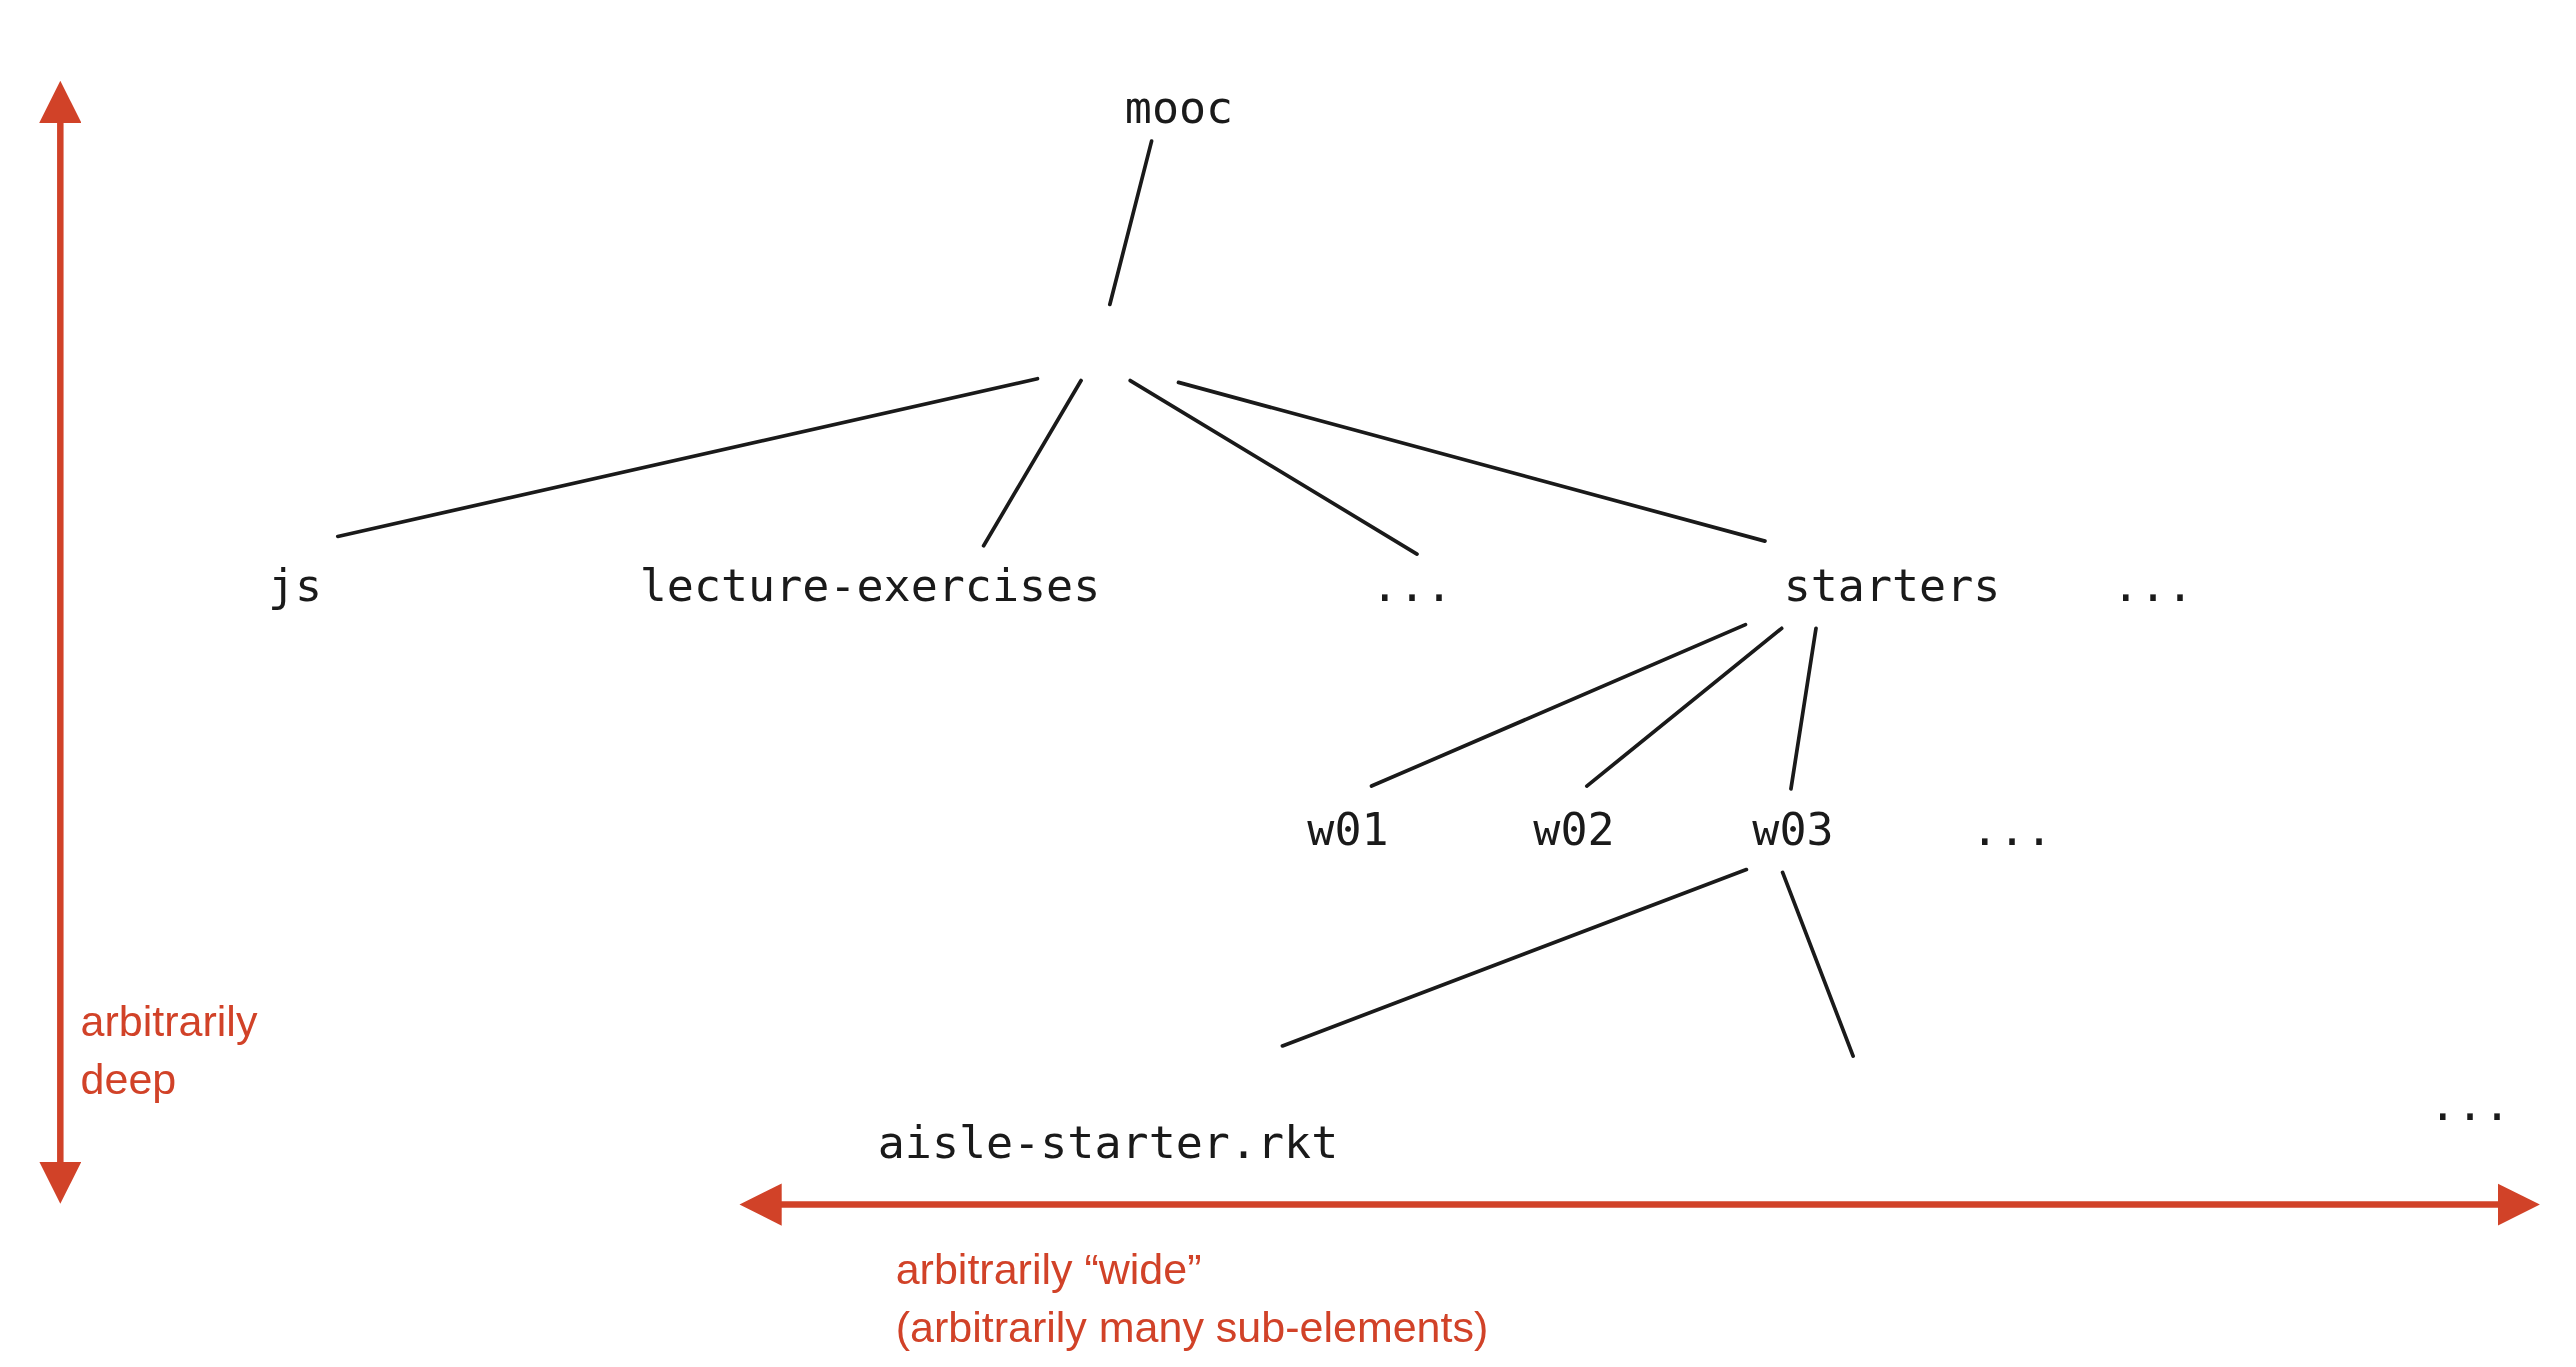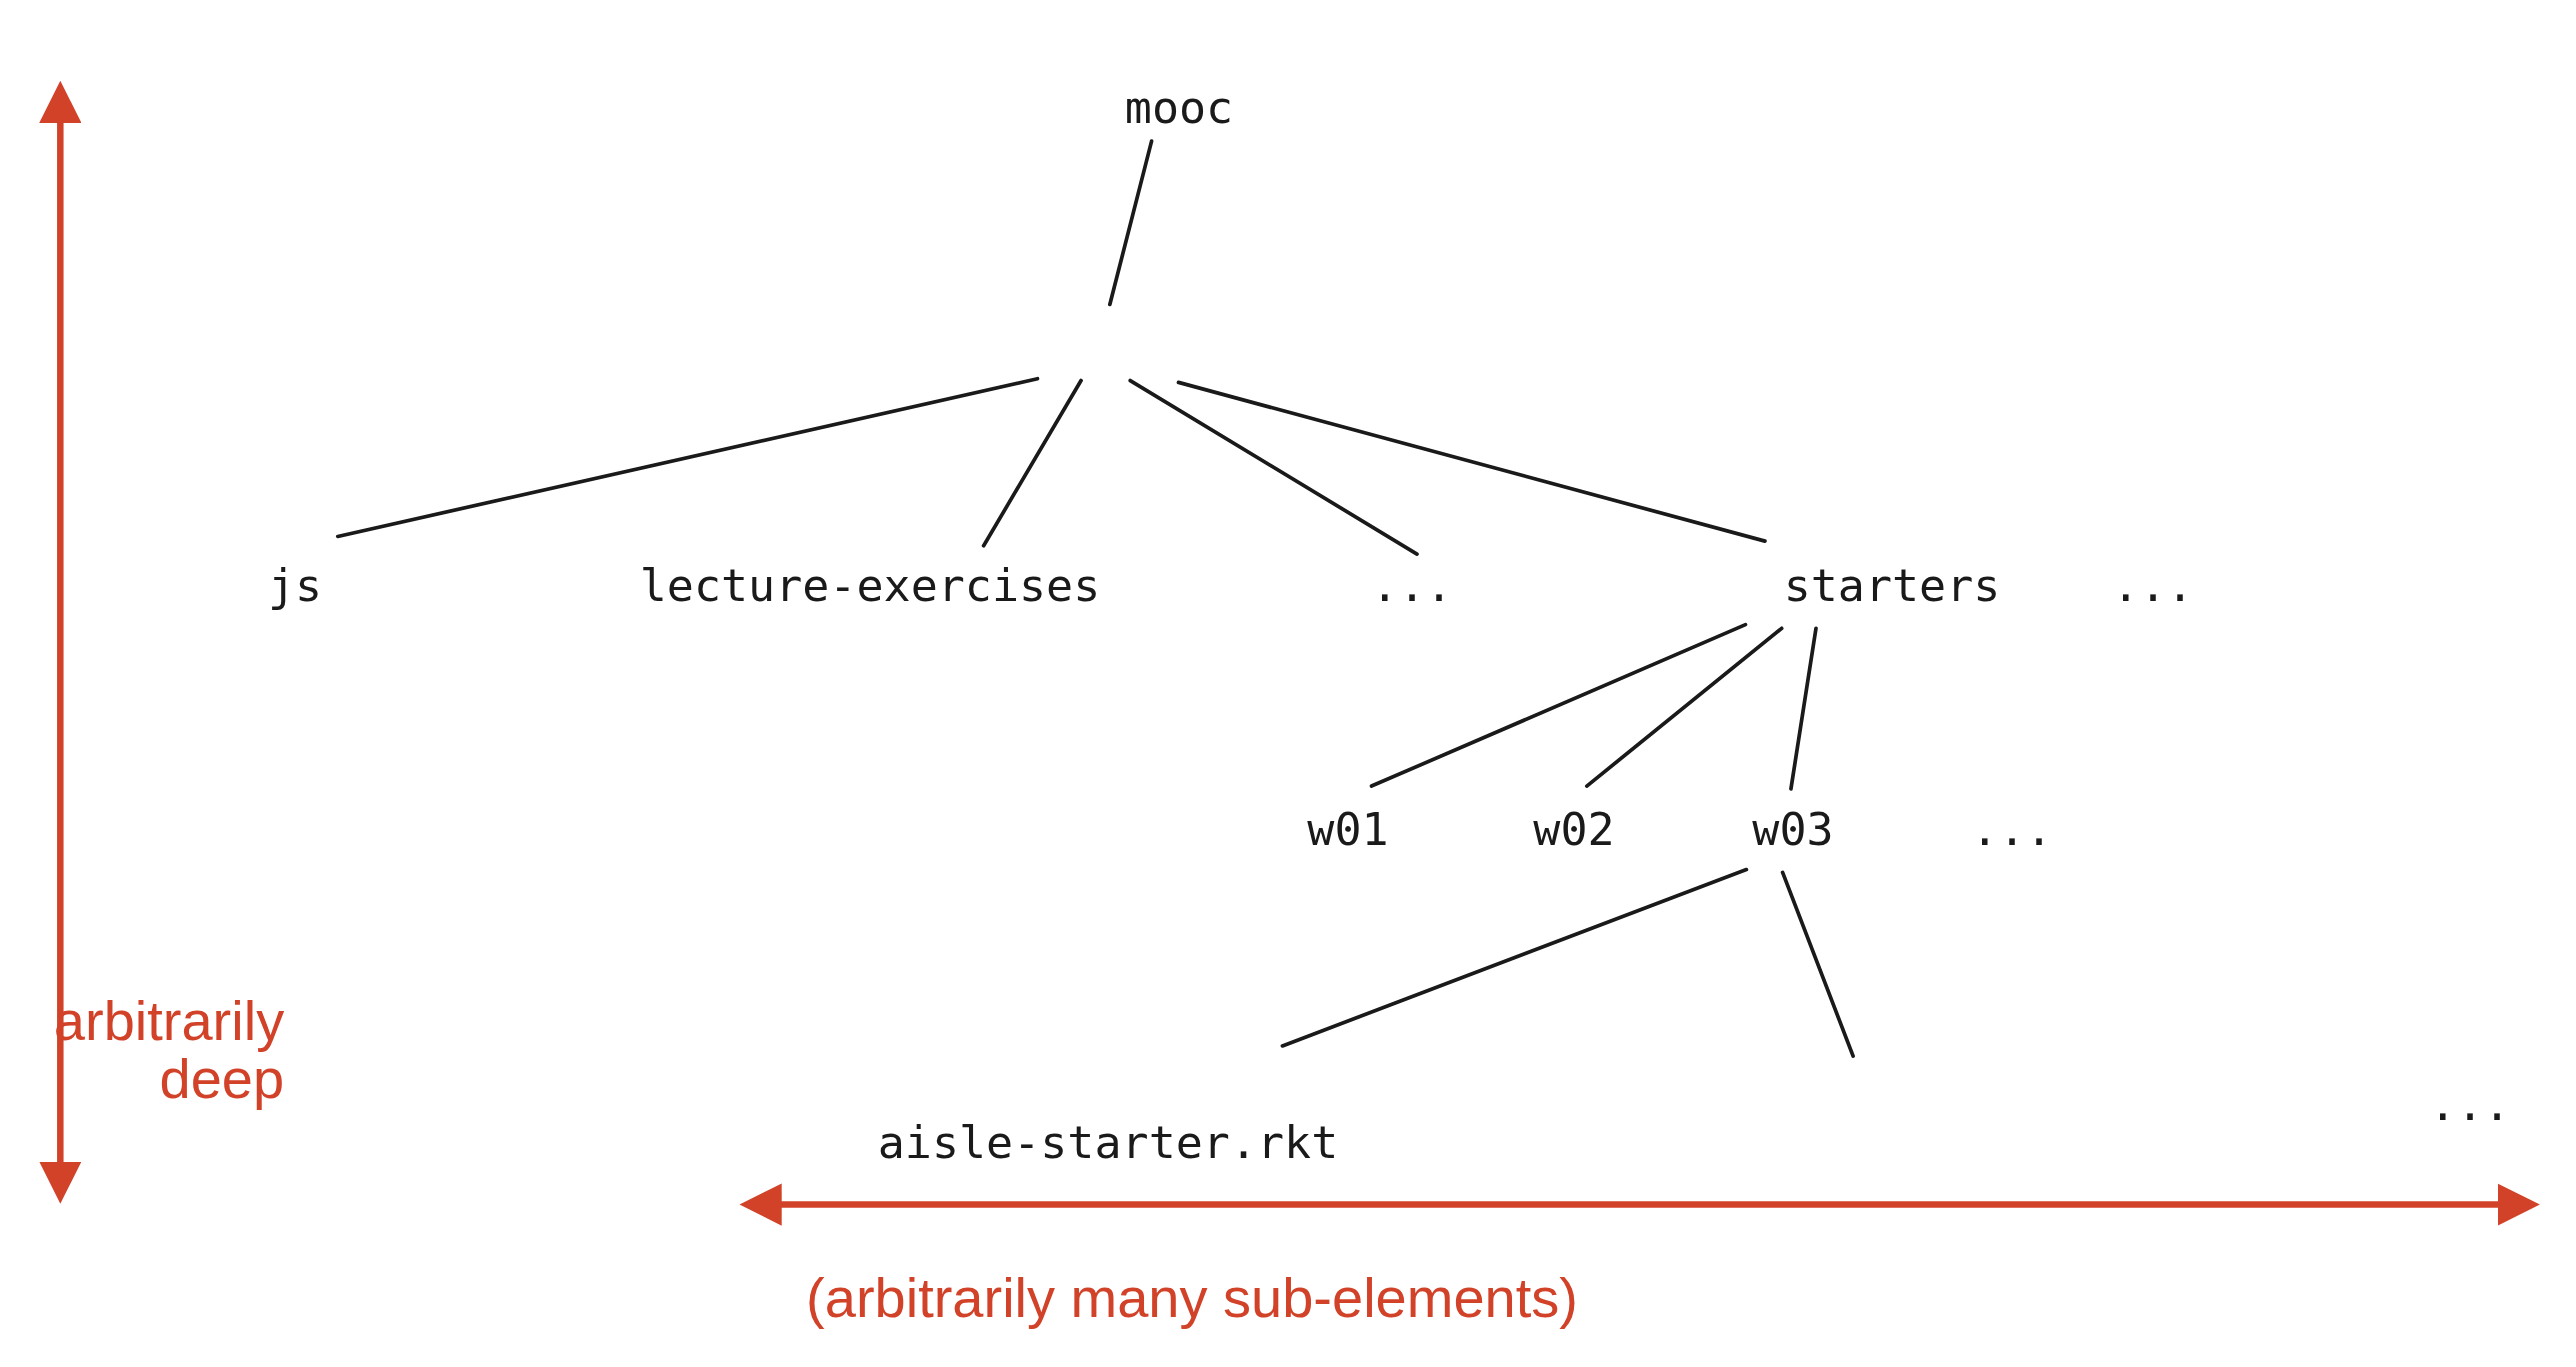--- a/index.html
+++ b/index.html
@@ -45,23 +45,23 @@
     stroke-width: 7;
     stroke-linecap: butt;
   }
   .arrowhead {
     fill: var(--accent-red, #d14228);
   }
   .annotation {
     position: absolute;
     transform: translate(-50%, -50%);
     color: var(--accent-red, #d14228);
-    font-size: 56px;
+    font-size: 43px;
     line-height: 58px;
-    text-align: right;
+    text-align: left;
     white-space: nowrap;
   }
   .annotation-deep  { left: 169px;  top: 1050px; }
   .annotation-wide  { left: 1192px; top: 1298px; }
 </style>
 </head>
 <body>
 
 <div class="stage">
 
@@ -103,17 +103,18 @@
       <span class="node" style="left: 1108px; top: 1102px; margin-top: 40px;">aisle-starter.rkt</span>
       <span class="node" style="left: 2470px; top: 1104px;">...</span>
     </div>
 
   <div class="annotation annotation-deep">
     <div>arbitrarily</div>
     <div>deep</div>
   </div>
 
   <div class="annotation annotation-wide">
+    <div>arbitrarily “wide”</div>
     <div>(arbitrarily many sub-elements)</div>
   </div>
 
 </div>
 
 
 </body></html>

